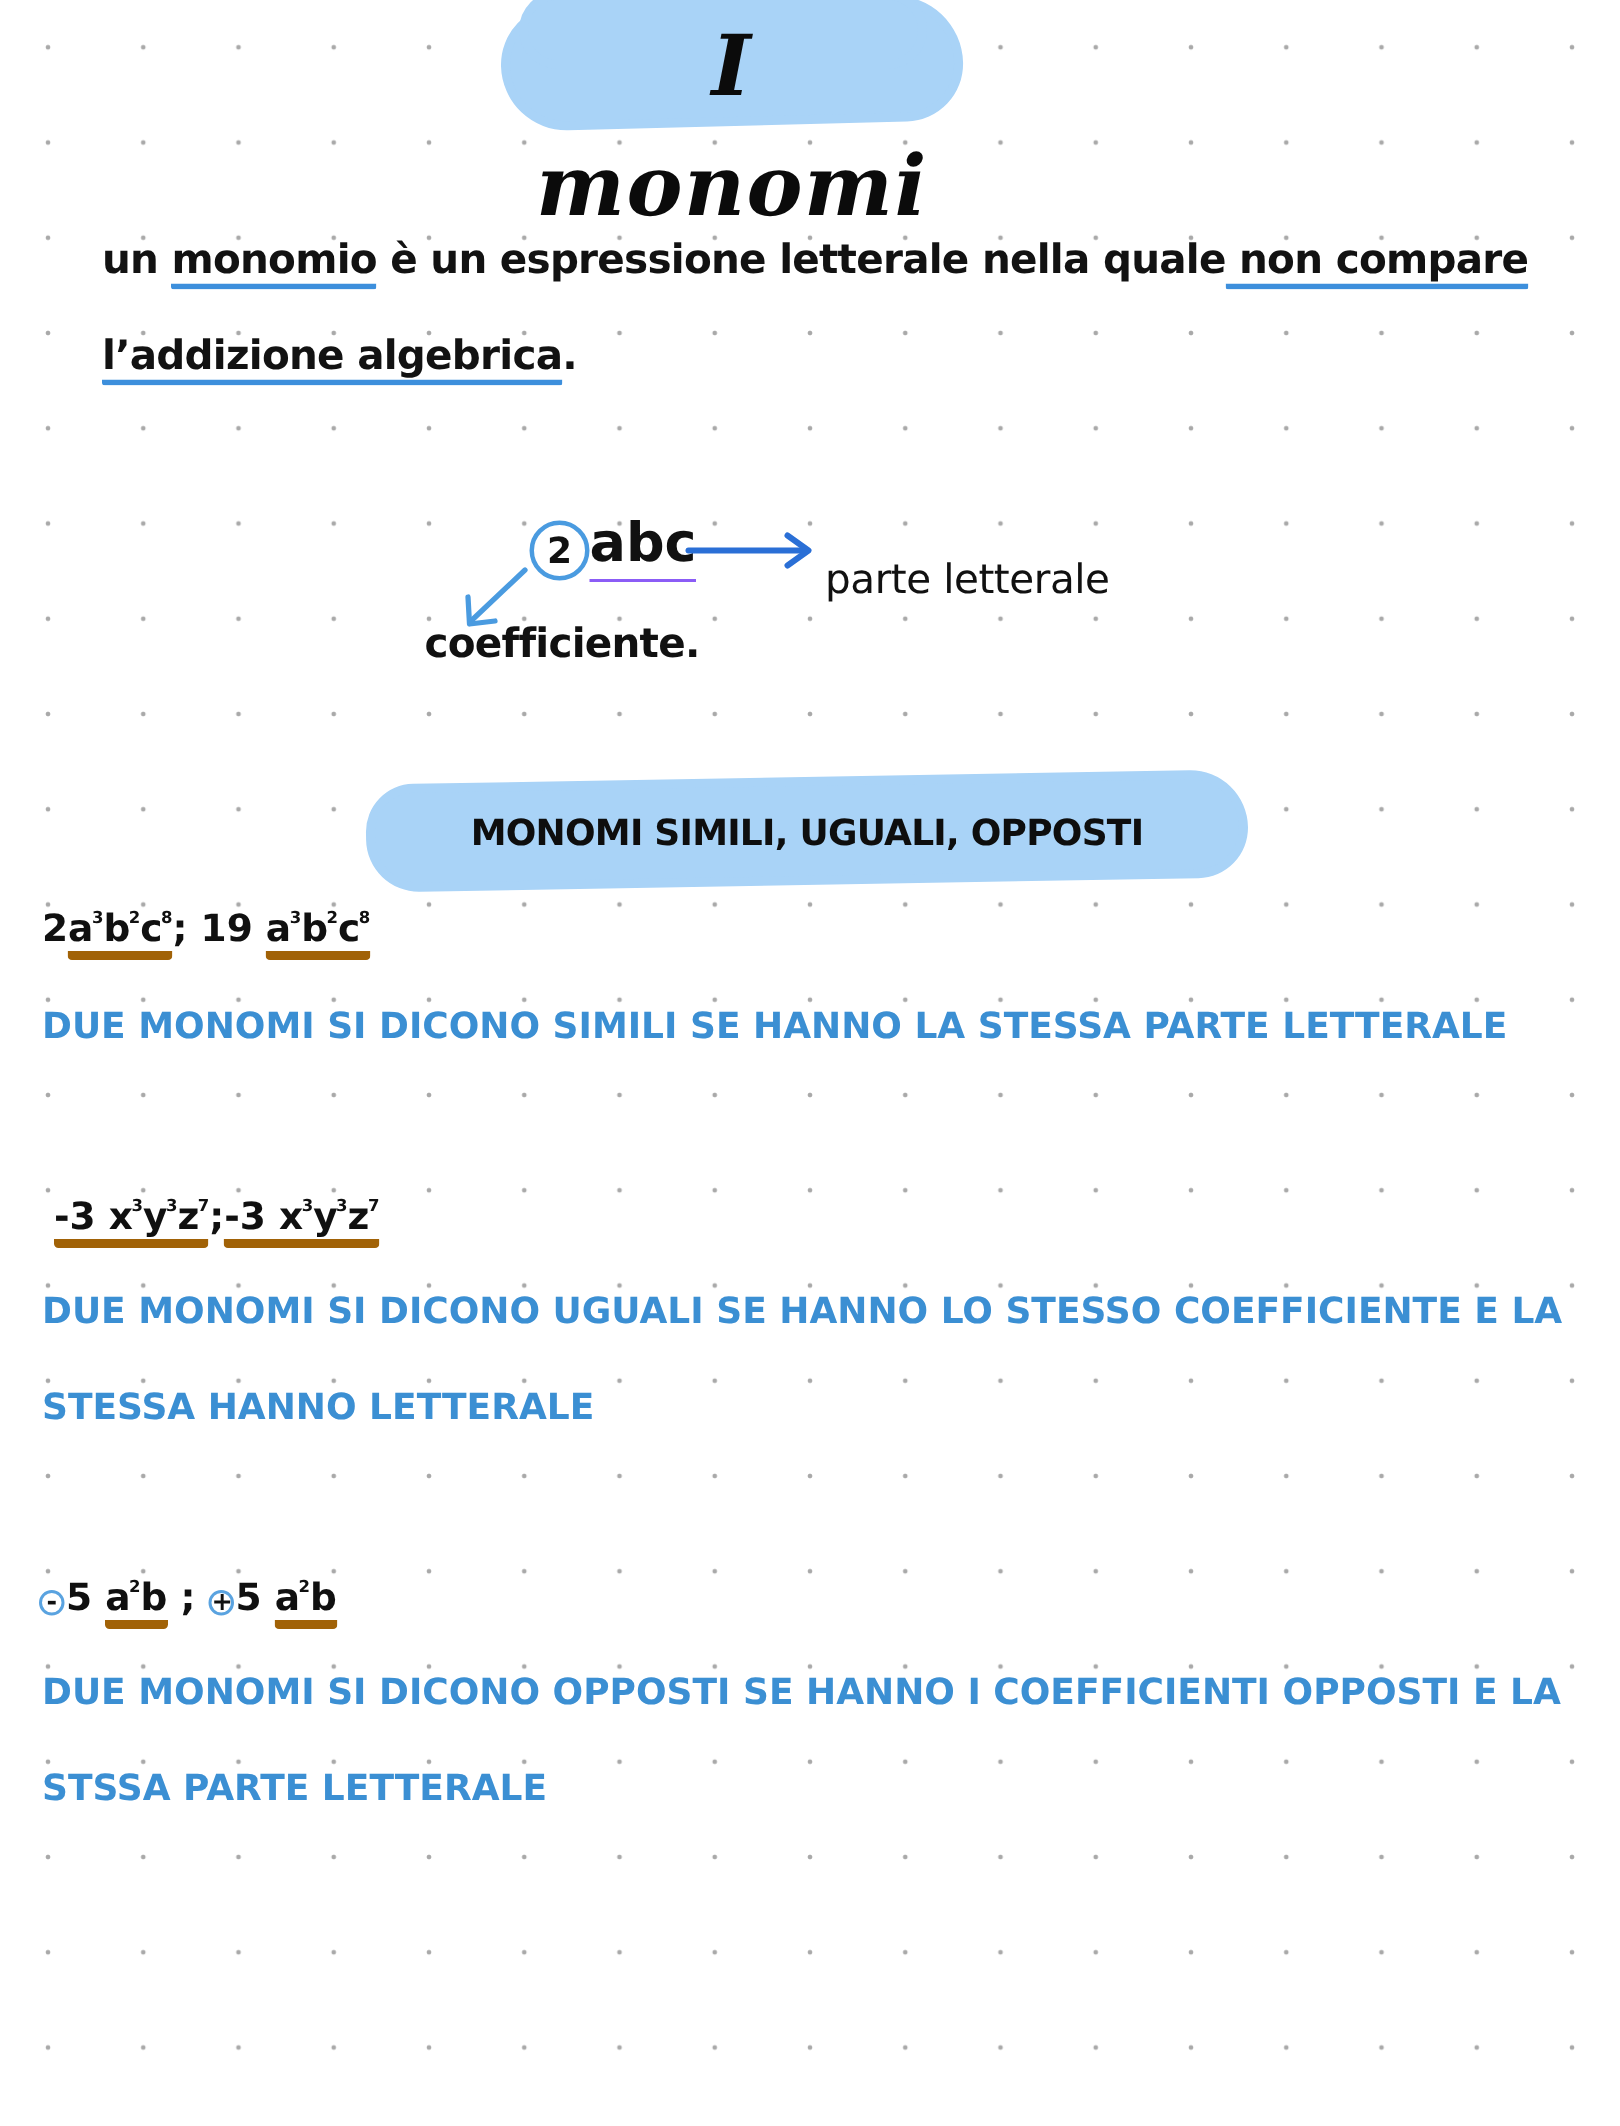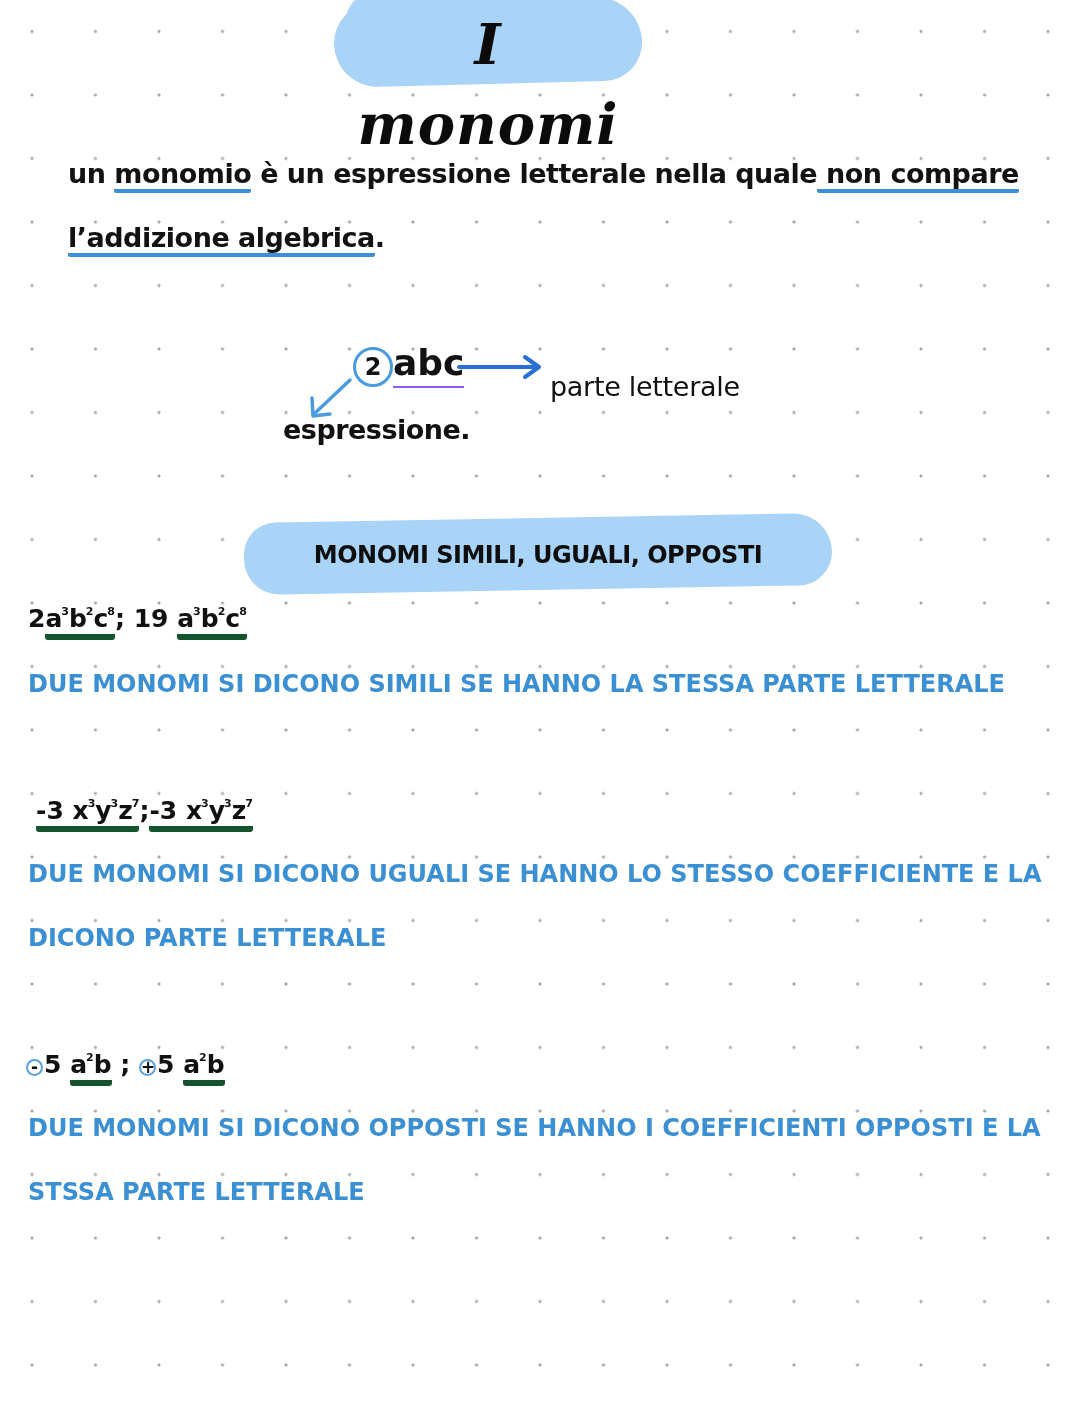--- a/index.html
+++ b/index.html
@@ -38,21 +38,21 @@
   .section-title {
     position:absolute; left:250px; top:530px; width:576px; text-align:center;
     font-family:"DejaVu Sans", sans-serif; font-weight:bold; font-size:24px;
     color:#0e0e0e; letter-spacing:-0.5px; line-height:50px;
   }
   .expr {
     position:absolute; font-family:"DejaVu Sans", sans-serif; font-weight:bold;
     font-size:25px; color:#101010; white-space:nowrap;
   }
   .expr sup { font-size:11px; vertical-align:12px; margin-left:-1px; }
-  .expr .u { border-bottom:6px solid #14532d; border-radius:3px; padding-bottom:1px; }
+  .expr .u { border-bottom:6px solid #a16207; border-radius:3px; padding-bottom:1px; }
   .circ-sign {
     display:inline-block; width:13px; height:13px; border:2px solid #5aa3e0;
     border-radius:50%; text-align:center; line-height:12px; font-size:17px;
     margin-right:1px;
   }
   .coef-circle {
     position:absolute; left:353px; top:347px; width:34px; height:34px;
     border:3px solid #4a9be0; border-radius:50%;
     font-family:"DejaVu Sans", sans-serif; font-weight:bold; font-size:24px;
     text-align:center; line-height:34px; color:#111;
@@ -89,37 +89,37 @@
 <div class="abc">abc</div>
 <svg class="abs" style="left:455px; top:354px;" width="90" height="28">
   <line x1="4" y1="13" x2="80" y2="13" stroke="#2a6fd6" stroke-width="4" stroke-linecap="round"></line>
   <polyline points="70,3 84,13 70,23" fill="none" stroke="#2a6fd6" stroke-width="4" stroke-linecap="round" stroke-linejoin="round"></polyline>
 </svg>
 <div class="label-parte">parte letterale</div>
 <svg class="abs" style="left:306px; top:376px;" width="50" height="46">
   <line x1="44" y1="4" x2="8" y2="38" stroke="#4a9be0" stroke-width="3.5" stroke-linecap="round"></line>
   <polyline points="6,22 7,40 24,38" fill="none" stroke="#4a9be0" stroke-width="3.5" stroke-linecap="round" stroke-linejoin="round"></polyline>
 </svg>
-<div class="label-coef">espressione.</div>
+<div class="label-coef">coefficiente.</div>
 
 <div class="blob section-blob"></div>
 <div class="section-title">MONOMI SIMILI, UGUALI, OPPOSTI</div>
 
 <div class="expr" style="left:28px; top:604px;">
   <span>2</span><span class="u"><span>a</span><sup>3</sup><span>b</span><sup>2</sup><span>c</span><sup>8</sup></span><span>;</span>
   <span>19</span>
   <span class="u"><span>a</span><sup>3</sup><span>b</span><sup>2</sup><span>c</span><sup>8</sup></span>
 </div>
 <div class="blue-text" style="top:670px;">DUE MONOMI SI DICONO SIMILI SE HANNO LA STESSA PARTE LETTERALE</div>
 
 <div class="expr" style="left:36px; top:796px;">
   <span class="u"><span>-3</span> <span>x</span><sup>3</sup><span>y</span><sup>3</sup><span>z</span><sup>7</sup></span><span>;</span><span class="u"><span>-3</span> <span>x</span><sup>3</sup><span>y</span><sup>3</sup><span>z</span><sup>7</sup></span>
 </div>
 <div class="blue-text" style="top:860px;">DUE MONOMI SI DICONO UGUALI SE HANNO LO STESSO COEFFICIENTE E LA</div>
-<div class="blue-text" style="top:924px;">DICONO PARTE LETTERALE</div>
+<div class="blue-text" style="top:924px;">STESSA HANNO LETTERALE</div>
 
 <div class="expr" style="left:26px; top:1050px;">
   <span class="circ-sign">-</span><span>5</span>
   <span class="u"><span>a</span><sup>2</sup><span>b</span></span>
   <span>;</span>
   <span class="circ-sign">+</span><span>5</span>
   <span class="u"><span>a</span><sup>2</sup><span>b</span></span>
 </div>
 <div class="blue-text" style="top:1114px;">DUE MONOMI SI DICONO OPPOSTI SE HANNO I COEFFICIENTI OPPOSTI E LA</div>
 <div class="blue-text" style="top:1178px;">STSSA PARTE LETTERALE</div>

